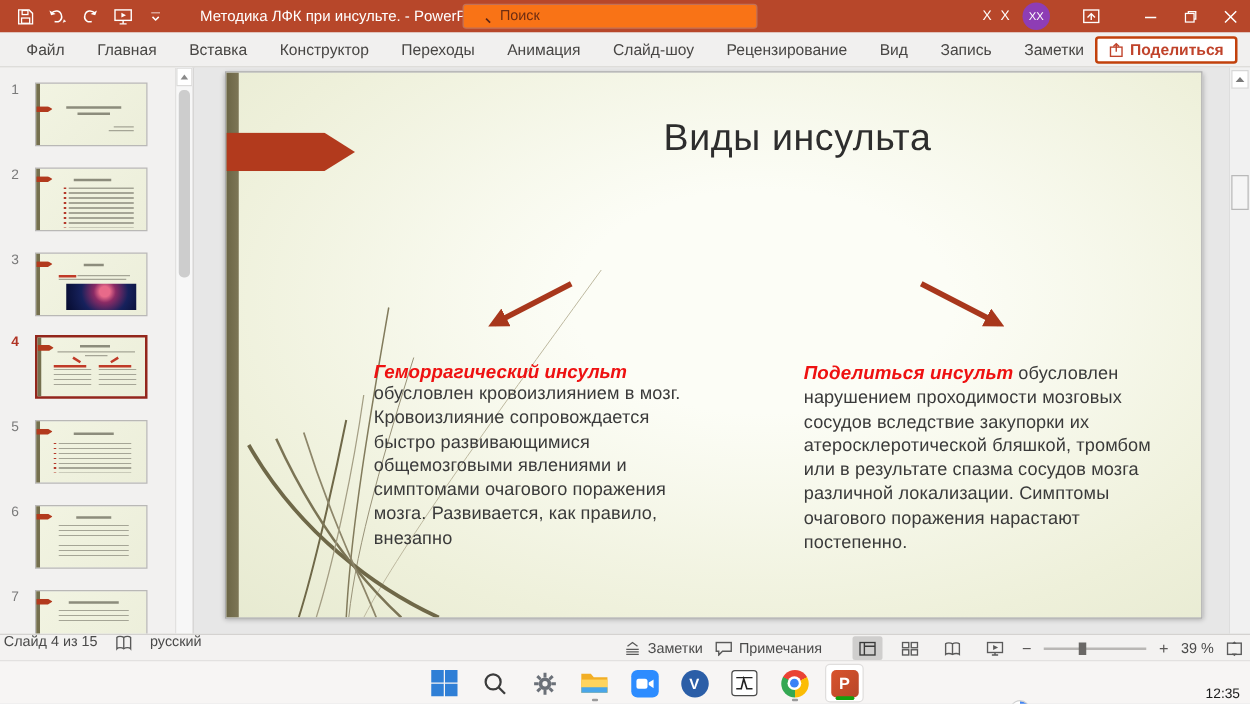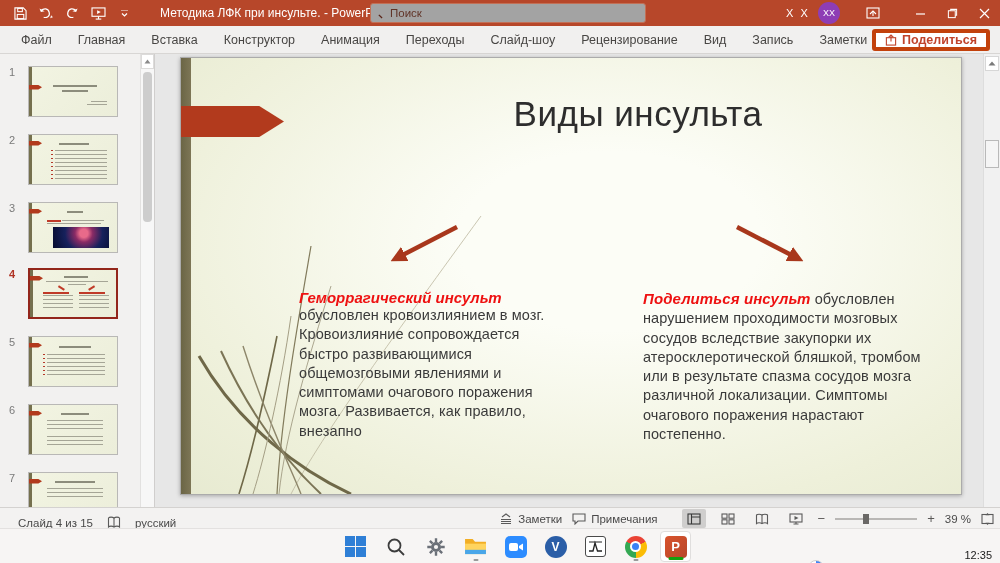--- a/index.html
+++ b/index.html
@@ -5,33 +5,33 @@
   * { margin:0; padding:0; box-sizing:border-box; }
   html,body { width:1000px; height:563px; }
   body { font-family:"Liberation Sans", sans-serif; position:relative; overflow:hidden; background:#e7e7e7; }
   #app { position:absolute; inset:0; width:1000px; height:563px; }
 
   
   .titlebar { position:absolute; left:0; top:0; width:1000px; height:26px; background:#b7472a; display:flex; align-items:center; color:#fff; }
   .qat { display:flex; align-items:center; gap:6px; padding-left:10px; }
   .qat .btn { width:20px; height:20px; display:flex; align-items:center; justify-content:center; cursor:default; }
   .doc-title { position:absolute; left:160px; top:0; height:26px; display:flex; align-items:center; font-size:12px; color:#fff; white-space:nowrap; }
-  .searchbox { position:absolute; left:370px; top:3px; width:276px; height:20px; background:#a3a3a3; border:1px solid #c27056; border-radius:3px; display:flex; align-items:center; gap:7px; }
+  .searchbox { position:absolute; left:370px; top:3px; width:236px; height:20px; background:#f97316; border:1px solid #c27056; border-radius:3px; display:flex; align-items:center; gap:7px; padding-left:10px; }
   .searchbox .ph { font-size:11.5px; color:#552012; opacity:.85; }
   .presence { position:absolute; left:786px; top:0; height:26px; display:flex; align-items:center; font-size:11px; letter-spacing:2px; color:#fff; }
   .avatar { position:absolute; left:818px; top:2px; width:22px; height:22px; border-radius:50%; background:#8e3db5; color:#fff; font-size:9px; font-weight:normal; display:flex; align-items:center; justify-content:center; }
   .winbtns { position:absolute; right:0; top:0; height:26px; display:flex; }
   .winbtn { width:32px; height:26px; display:flex; align-items:center; justify-content:center; }
   .ribbondisp { position:absolute; right:112px; top:0; width:30px; height:26px; display:flex; align-items:center; justify-content:center; }
 
   
   .tabrow { position:absolute; left:0; top:26px; width:1000px; height:28px; background:#f1f0ef; border-bottom:1px solid #d8d6d4; display:flex; align-items:center; }
   .tabs { display:flex; gap:0; padding-left:8px; }
   .tab { font-size:12.5px; color:#484644; padding:0 13px; height:28px; display:flex; align-items:center; white-space:nowrap; cursor:default; }
-  .share { position:absolute; right:10px; top:3px; height:22px; border:4px solid #c2410c; border-radius:3px; background:#fff; display:flex; align-items:center; gap:5px; padding:0 9px; color:#c0432b; font-size:12.5px; font-weight:bold;margin-left:40px; }
+  .share { position:absolute; right:10px; top:3px; height:22px; border:2px solid #c2410c; border-radius:3px; background:#fff; display:flex; align-items:center; gap:5px; padding:0 9px; color:#c0432b; font-size:12.5px; font-weight:bold;margin-left:40px; }
 
   
   .panel { position:absolute; left:0; top:54px; width:155px; height:453px; background:#f2f1f0; overflow:hidden; border-right:1px solid #d0cecd; }
   .thumb-row { position:absolute; left:0; width:155px; height:58px; }
   .thumb-num { position:absolute; left:9px; top:0; font-size:11px; color:#7a7a7a; }
   .thumb-num.sel { color:#b03324; font-weight:bold; }
   .mini { position:absolute; left:28px; top:0; width:90px; height:51px; background:linear-gradient(135deg,#f2f4e2,#eceeda); border:1px solid #b9b8b6; }
   .mini.sel { border:2px solid #93261b; }
   .mini .mbar { position:absolute; left:0; top:0; bottom:0; width:3px; background:#75704e; }
   .mini .mrib { position:absolute; left:0; top:6px; width:13px; height:4.5px; background:#b23a1d; clip-path:polygon(0 0,72% 0,100% 50%,72% 100%,0 100%); }
@@ -43,37 +43,37 @@
   .mimg { position:absolute; background:radial-gradient(circle at 55% 30%, #e86a8a 0 12%, #8a2b65 26%, #16215c 55%, #060b2e 100%); }
   .panel-scroll { position:absolute; right:0; top:0; width:14px; height:453px; background:#f7f7f7; border-left:1px solid #e2e1e0; }
   .panel-scroll .arrow { position:absolute; top:0; left:0; width:13px; height:15px; background:#fff; border:1px solid #dcdbda; display:flex; align-items:center; justify-content:center; }
   .panel-scroll .pthumb { position:absolute; top:18px; left:2px; width:9px; height:150px; background:#cdcdcd; border-radius:4px; }
 
   
   .workspace { position:absolute; left:156px; top:54px; width:827px; height:453px; background:#e7e7e7; }
   .slide { position:absolute; left:24px; top:3px; width:782px; height:438px; background:radial-gradient(ellipse at 55% 42%, #fcfdf6 25%, #eef0da 75%, #e7ead1 100%); border:1px solid #ababab; box-shadow:0 1px 4px rgba(0,0,0,.28); overflow:hidden; }
   .oliveband { position:absolute; left:0; top:0; bottom:0; width:10px; background:linear-gradient(to right,#6b6545,#7d7656); }
   .pentagon { position:absolute; left:0; top:48px; width:103px; height:31px; background:#b23a1d; clip-path:polygon(0 0,76% 0,100% 50%,76% 100%,0 100%); }
-  .slide-title { position:absolute; left:150px; right:16px; top:36px; text-align:center; font-size:35px; letter-spacing:.5px; color:#2d2d2d; }
+  .slide-title { position:absolute; left:150px; right:16px; top:36px; text-align:center; font-size:30px; letter-spacing:.5px; color:#2d2d2d; }
   .slide-subtitle { position:absolute; left:110px; right:56px; top:139px; text-align:center; font-size:14px; font-weight:bold; color:#373737; line-height:1.4; }
   .arrow-svg { position:absolute; }
   .txt-left { position:absolute; left:118px; top:231px; width:268px; }
   .txt-right { position:absolute; left:462px; top:231px; width:282px; }
   .red-head { color:#ee1111; font-weight:bold; font-style:italic; font-size:15px; }
   .body-text { font-size:14.5px; color:#3a3a3a; line-height:1.33; letter-spacing:.1px; }
   .grass { position:absolute; left:0; bottom:0; pointer-events:none; }
 
   
   .vscroll { position:absolute; right:0; top:54px; width:17px; height:453px; background:#f1f1f1; border-left:1px solid #dddddd; }
   .vscroll .arrow { position:absolute; top:2px; left:1px; width:14px; height:15px; background:#fff; border:1px solid #d7d7d7; display:flex; align-items:center; justify-content:center; }
   .vscroll .vthumb { position:absolute; top:86px; left:1px; width:14px; height:28px; background:#f5f5f5; border:1px solid #b9b9b9; }
 
   
   .statusbar { position:absolute; left:0; top:507px; width:1000px; height:21px; background:#f3f2f1; border-top:1px solid #d4d2d0; font-size:11.5px; color:#4a4a4a; }
-  .sb-left { position:absolute; left:18px; top:0; height:21px; display:flex; align-items:flex-end; gap:14px; }
+  .sb-left { position:absolute; left:3px; top:0; height:21px; display:flex; align-items:flex-start; gap:14px; }
   .sb-right { position:absolute; right:6px; top:0; height:21px; display:flex; align-items:center; gap:10px; }
   .sb-item { display:flex; align-items:center; gap:5px; }
   .viewbtn { width:24px; height:19px; display:flex; align-items:center; justify-content:center; border-radius:2px; }
   .viewbtn.active { background:#cfcecd; }
   .zoom-track { position:relative; width:82px; height:2px; background:#b9b7b5; }
   .zoom-knob { position:absolute; left:28px; top:-4px; width:6px; height:10px; background:#6a6866; }
   .zoom-sign { font-size:13px; color:#5a5857; }
 
   
   .taskbar { position:absolute; left:0; top:528px; width:1000px; height:35px; background:#f7f5f4; border-top:1px solid #e3e1e0; }
@@ -174,22 +174,22 @@
       </div>
     </div>
   </div>
 
   <div class="tabrow">
     <div class="tabs">
       <span class="tab">Файл</span>
       <span class="tab">Главная</span>
       <span class="tab">Вставка</span>
       <span class="tab">Конструктор</span>
+      <span class="tab">Переходы</span>
       <span class="tab">Анимация</span>
-      <span class="tab">Переходы</span>
       <span class="tab">Слайд-шоу</span>
       <span class="tab">Рецензирование</span>
       <span class="tab">Вид</span>
       <span class="tab">Запись</span>
       <span class="tab">Заметки</span>
     </div>
     <div class="share">
       <svg width="12" height="12" viewBox="0 0 13 13">
           <rect x="1.5" y="4" width="10" height="8" fill="none" stroke="#c0432b" stroke-width="1.2"></rect>
           <path d="M6.5 8 V1.5 M4 3.5 L6.5 1 L9 3.5" fill="none" stroke="#c0432b" stroke-width="1.2"></path>

